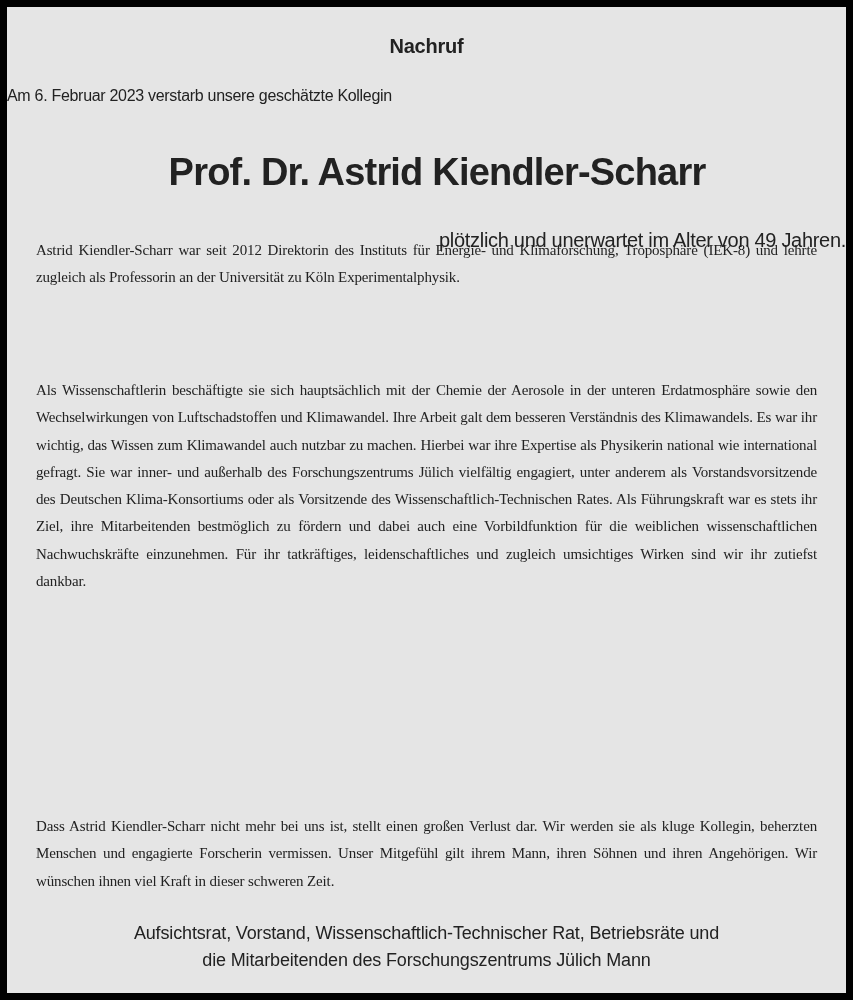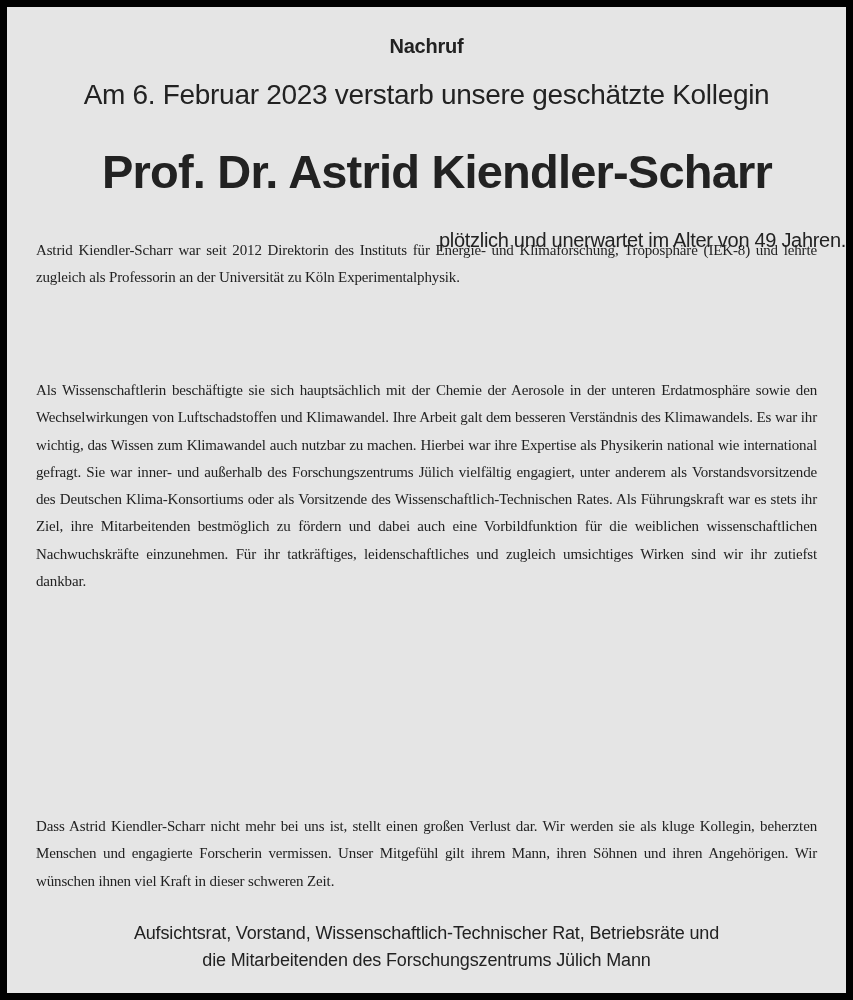--- a/index.html
+++ b/index.html
@@ -19,30 +19,30 @@
       box-sizing: border-box;
     }
     .heading {
       position: absolute; left: 0; right: 0; top: 28px;
       text-align: center;
       font-weight: bold;
       font-size: 20px;
       letter-spacing: -0.2px;
     }
     .intro {
-      position: absolute; left: 0; right: 0; top: 72px;
-      text-align: center;
-      font-size: 28px;
+      position: absolute; left: 0; right: 0; top: 80px;
+      text-align: left;
+      font-size: 16px;
       letter-spacing: -0.3px;
     }
     .name {
       position: absolute; left: 0; right: 0; top: 135px;
       text-align: center;
       font-weight: bold;
-      font-size: 47px;
+      font-size: 38px;
       letter-spacing: -0.8px;
       line-height: 60px;
       padding-left: 21px;
     }
     .age {
       position: absolute; left: 0; right: 0; top: 204px;
       text-align: right;
       font-size: 20px;
       letter-spacing: -0.3px;
       margin-top: 18px;

